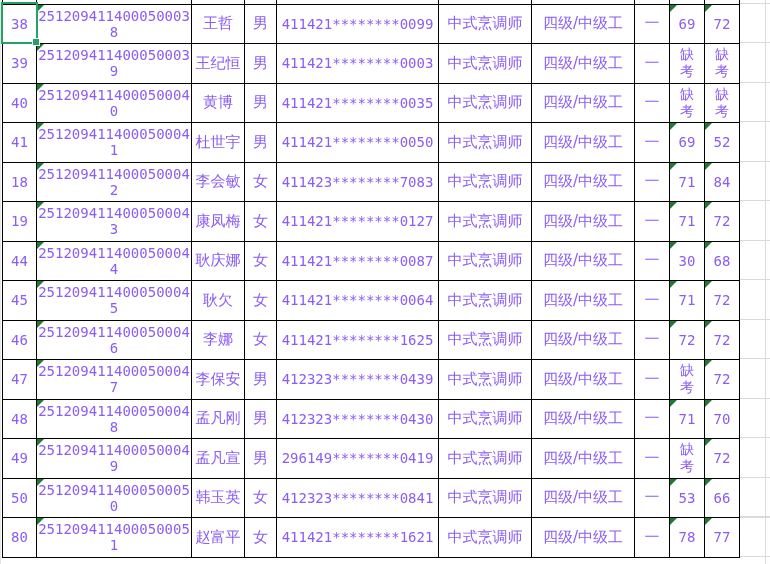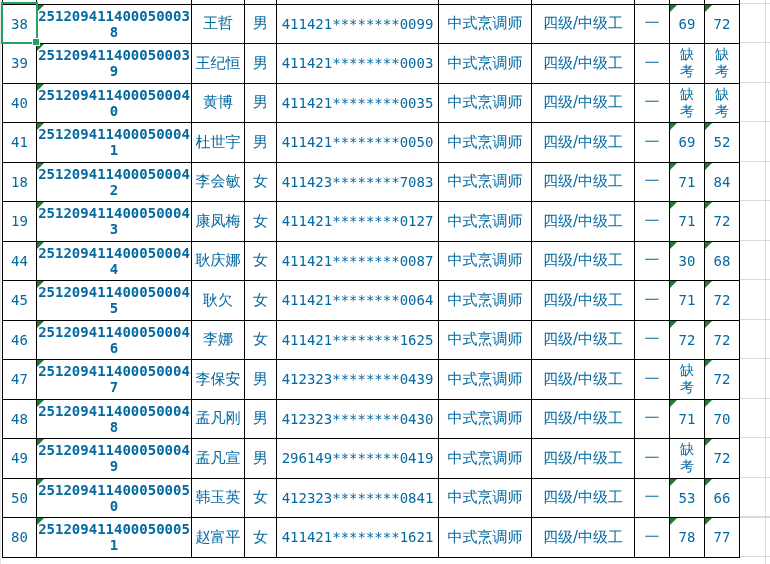--- a/index.html
+++ b/index.html
@@ -3,21 +3,21 @@
 <meta charset="utf-8">
 <style>
   html, body { margin: 0; padding: 0; background: #fff; }
   #screen {
     position: relative;
     width: 770px;
     height: 564px;
     background: #ffffff;
     overflow: hidden;
     font-family: "DejaVu Sans", "Liberation Sans", sans-serif;
-    color: #0369a1;
+    color: #8b5cf6;
   }
   table.sheet {
     border-collapse: collapse;
     table-layout: fixed;
     position: absolute;
     left: 2px;
     top: -36px;
     width: 737px;
   }
   table.sheet tr { height: 39.5px; }
@@ -25,21 +25,21 @@
     border: 1px solid #000;
     text-align: center;
     vertical-align: middle;
     padding: 0;
     position: relative;
     overflow: hidden;
   }
   .mono { font-family: "DejaVu Sans Mono", "Liberation Mono", monospace; font-size: 14px; }
   .cjk  { font-size: 15px; }
   .id-cell { line-height: 16px; }
-  .id-cell .line { display: block; word-break: break-all; font-weight: bold; }
+  .id-cell .line { display: block; word-break: break-all; }
   .score .val {
     display: inline-block;
     max-width: 22px;
     word-break: break-all;
     line-height: 1.2;
     vertical-align: middle;
   }
   
   td.flagged::before {
     content: "";

